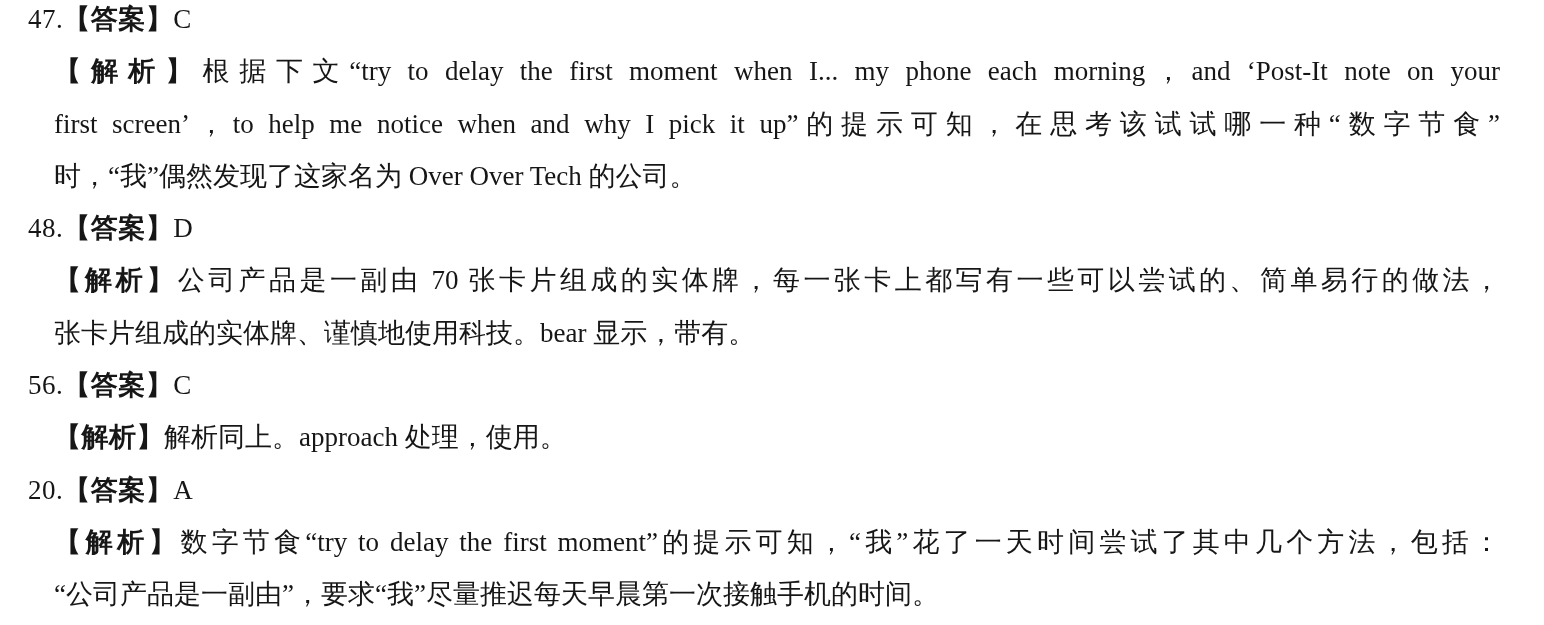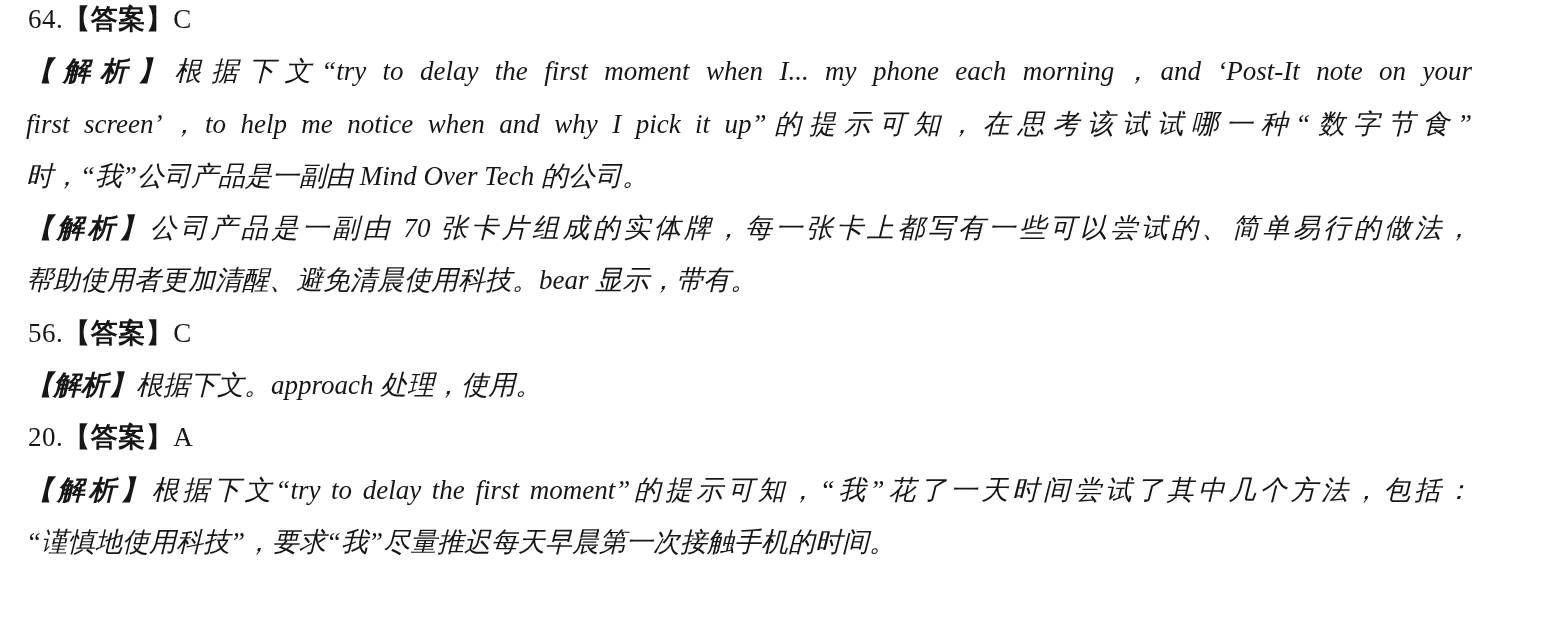--- a/index.html
+++ b/index.html
@@ -24,23 +24,22 @@
     line-height: 52.3px;
     overflow: hidden;
     white-space: normal;
   }
   
   .ans {
     padding-left: 28px;
   }
   
   .exp {
-    padding-left: 26px;
+    padding-left: 54px;
     width: 1446px;
-    font-style: italic;
   }
   
   .just {
     text-align: justify;
     text-align-last: justify;
   }
   
   .lbl {
     font-weight: 900;
     font-family: "Liberation Sans", "DejaVu Sans", sans-serif;
@@ -49,49 +48,52 @@
   .num {
     letter-spacing: 0.5px;
   }
 </style>
 </head>
 <body style="background: rgb(255, 255, 255);">
 
 <div class="doc" style="color: rgb(22, 22, 22);">
 
   <div class="line ans">
-    <span class="num">64.</span><span class="lbl">【答案】</span><span class="letter">C</span>
+    <span class="num">47.</span><span class="lbl">【答案】</span><span class="letter">C</span>
   </div>
   <div class="line exp just">
     <span class="lbl">【解析】</span><span>根据下文“try to delay the first moment when I... my phone each morning，and ‘Post-It note on your</span>
   </div>
   <div class="line exp just">
     <span>first screen’，to help me notice when and why I pick it up”的提示可知，在思考该试试哪一种“数字节食”</span>
   </div>
   <div class="line exp">
-    <span>时，“我”公司产品是一副由 Mind Over Tech 的公司。</span>
+    <span>时，“我”偶然发现了这家名为 Over Over Tech 的公司。</span>
   </div>
 
+  <div class="line ans">
+    <span class="num">48.</span><span class="lbl">【答案】</span><span class="letter">D</span>
+  </div>
   <div class="line exp just">
     <span class="lbl">【解析】</span><span>公司产品是一副由 70 张卡片组成的实体牌，每一张卡上都写有一些可以尝试的、简单易行的做法，</span>
   </div>
   <div class="line exp">
-    <span>帮助使用者更加清醒、避免清晨使用科技。bear 显示，带有。</span>
+    <span>张卡片组成的实体牌、谨慎地使用科技。bear 显示，带有。</span>
   </div>
 
   <div class="line ans">
     <span class="num">56.</span><span class="lbl">【答案】</span><span class="letter">C</span>
   </div>
   <div class="line exp">
-    <span class="lbl">【解析】</span><span>根据下文。approach 处理，使用。</span>
+    <span class="lbl">【解析】</span><span>解析同上。approach 处理，使用。</span>
   </div>
 
   <div class="line ans">
     <span class="num">20.</span><span class="lbl">【答案】</span><span class="letter">A</span>
   </div>
   <div class="line exp just">
-    <span class="lbl">【解析】</span><span>根据下文“try to delay the first moment”的提示可知，“我”花了一天时间尝试了其中几个方法，包括：</span>
+    <span class="lbl">【解析】</span><span>数字节食“try to delay the first moment”的提示可知，“我”花了一天时间尝试了其中几个方法，包括：</span>
   </div>
   <div class="line exp">
-    <span>“谨慎地使用科技”，要求“我”尽量推迟每天早晨第一次接触手机的时间。</span>
+    <span>“公司产品是一副由”，要求“我”尽量推迟每天早晨第一次接触手机的时间。</span>
   </div>
 
 </div>
 
 </body></html>

